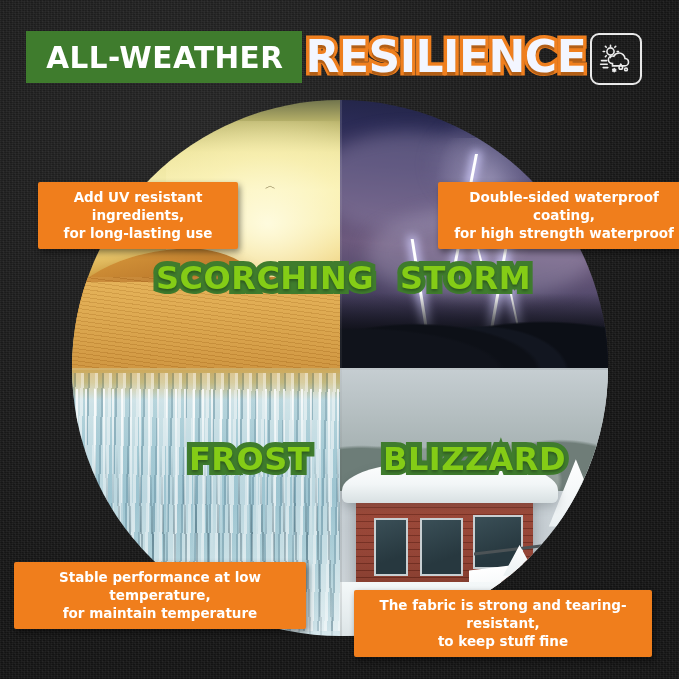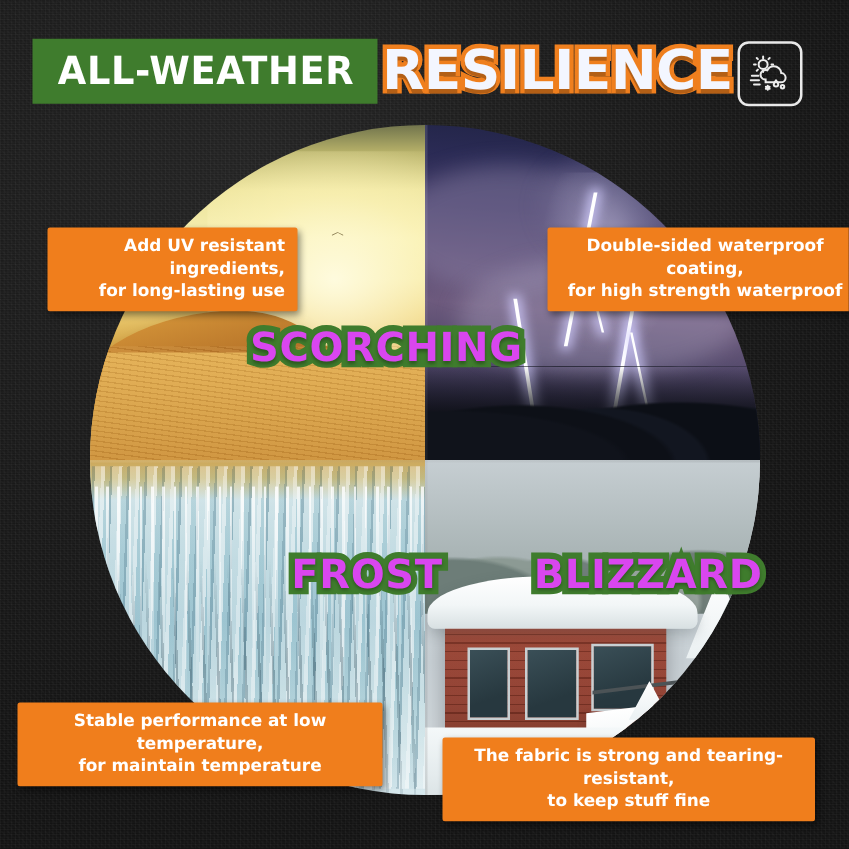--- a/index.html
+++ b/index.html
@@ -260,27 +260,26 @@
   .seam-h{position:absolute;left:0;top:50%;width:100%;height:2px;
     background:linear-gradient(90deg, rgba(255,255,255,.10), rgba(0,0,0,.08));}
 
   
   .qlabel{
     position:absolute;
     font-family:"DejaVu Sans", sans-serif;
     font-weight:bold;
     font-size:32px;
     line-height:1;
-    color:#d946ef;
+    color:#84cc16;
     white-space:nowrap;
     -webkit-text-stroke:10px #3f7c2d;
     paint-order:stroke fill;
     letter-spacing:.5px;
     text-shadow:0 2px 3px rgba(0,0,0,.30);
-    margin-left:44px;
   }
   .lbl-scorching{left:156px;top:262px;}
   .lbl-storm{left:400px;top:262px;}
   .lbl-frost{left:189px;top:443px;}
   .lbl-blizzard{left:383px;top:443px;}
 
   
   .caption{
     position:absolute;
     background:#f07e1c;
@@ -289,21 +288,21 @@
     font-weight:bold;
     font-size:13.5px;
     line-height:1.32;
     text-align:center;
     padding:7px 10px;
     box-sizing:border-box;
     border-radius:2px;
     box-shadow:2px 3px 6px rgba(0,0,0,.45);
     white-space:pre-line;
   }
-  .cap-tl{left:38px;top:182px;width:200px;text-align:right;}
+  .cap-tl{left:38px;top:182px;width:200px;}
   .cap-tr{left:398px;top:182px;width:252px;margin-left:40px;}
   .cap-bl{left:14px;top:562px;width:292px;}
   .cap-br{left:354px;top:590px;width:298px;}
 </style>
 </head>
 <body>
 
 <div id="poster">
 
   <div class="bg-noise"></div>
@@ -382,20 +381,21 @@
       <div class="rail"></div>
       <div class="snow-ground"></div>
       <div class="snow-tree st4"></div>
     </div>
 
     <div class="seam-v"></div>
     <div class="seam-h"></div>
   </div>
 
   <div class="qlabel lbl-scorching">SCORCHING</div>
+  <div class="qlabel lbl-storm">STORM</div>
   <div class="qlabel lbl-frost">FROST</div>
   <div class="qlabel lbl-blizzard">BLIZZARD</div>
 
   <div class="caption cap-tl">Add UV resistant ingredients,
 for long-lasting use</div>
   <div class="caption cap-tr">Double-sided waterproof coating,
 for high strength waterproof</div>
   <div class="caption cap-bl">Stable performance at low temperature,
 for maintain temperature</div>
   <div class="caption cap-br">The fabric is strong and tearing-resistant,

